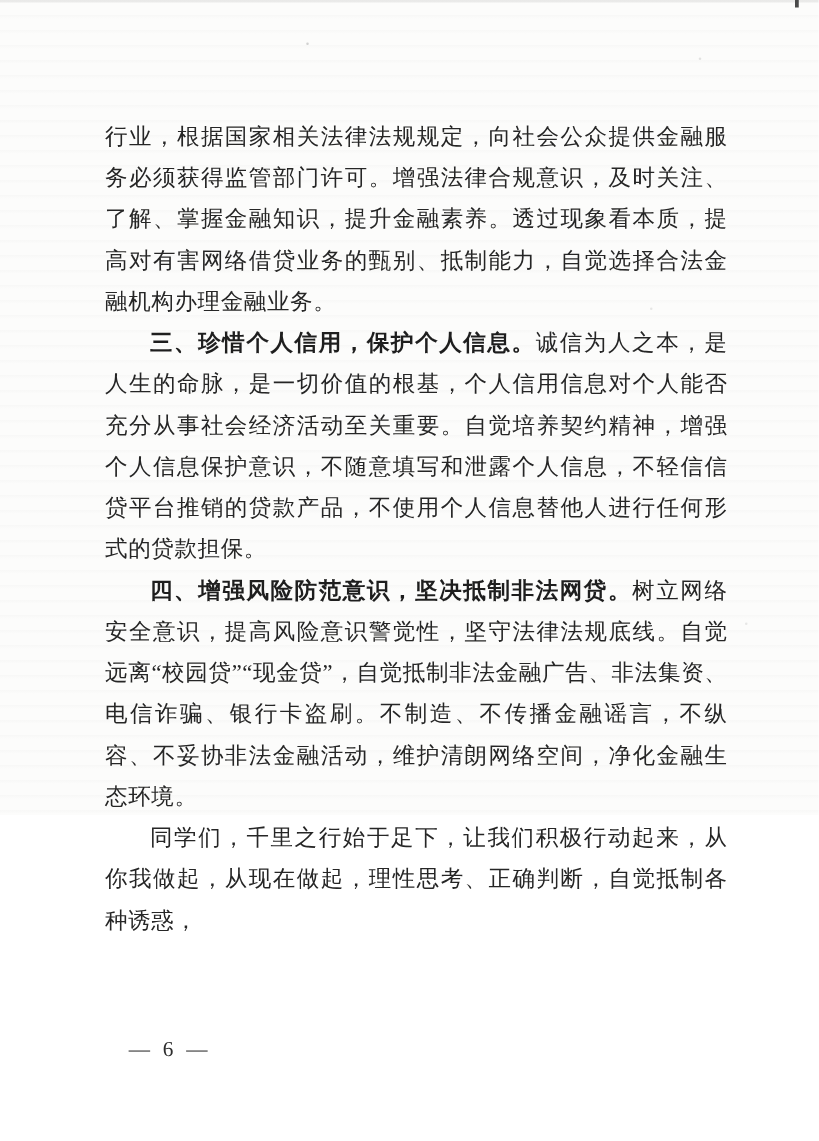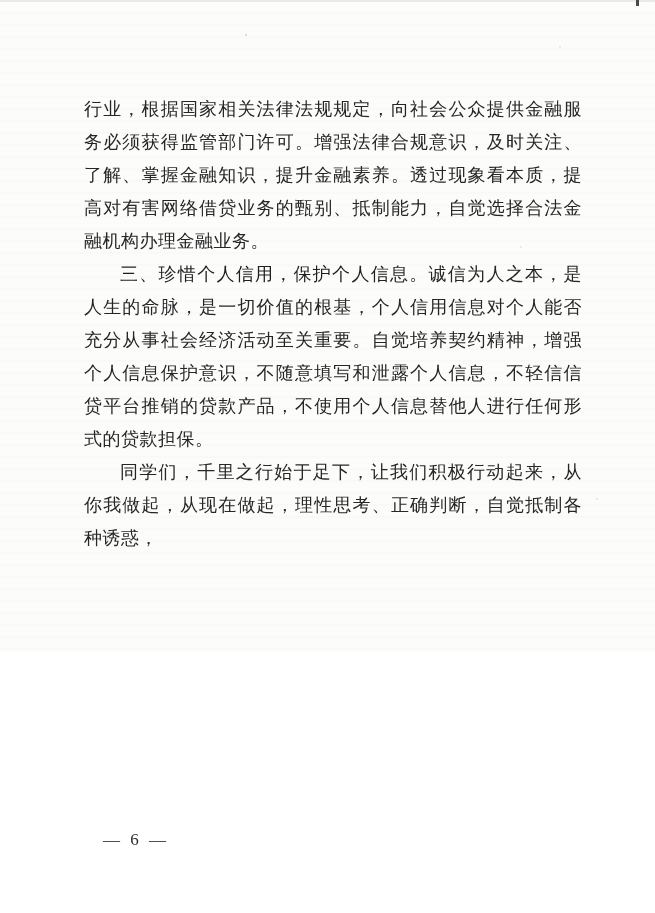--- a/index.html
+++ b/index.html
@@ -53,21 +53,21 @@
     text-align: justify;
     text-justify: inter-character;
     letter-spacing: 0.5px;
   }
   .para {
     margin: 0;
     text-indent: 2em;
   }
   .para.flush { text-indent: 0; }
   .para b {
-    font-weight: normal;
+    font-weight: bold;
     color: #1e1e1e;
   }
   .page-number {
     position: absolute;
     left: 103px; top: 828px;
     font-size: 17px;
     line-height: 24px;
     color: #2e2e2e;
     letter-spacing: 3px;
   }
@@ -81,19 +81,20 @@
   <div class="speck s1"></div>
   <div class="speck s2"></div>
   <div class="speck s3"></div>
   <div class="speck s4"></div>
 
   <main class="text-block">
     <p class="para flush"><b></b><span>行业，根据国家相关法律法规规定，向社会公众提供金融服务必须获得监管部门许可。增强法律合规意识，及时关注、了解、掌握金融知识，提升金融素养。透过现象看本质，提高对有害网络借贷业务的甄别、抵制能力，自觉选择合法金融机构办理金融业务。</span></p>
 
     <p class="para"><b>三、珍惜个人信用，保护个人信息。</b><span>诚信为人之本，是人生的命脉，是一切价值的根基，个人信用信息对个人能否充分从事社会经济活动至关重要。自觉培养契约精神，增强个人信息保护意识，不随意填写和泄露个人信息，不轻信信贷平台推销的贷款产品，不使用个人信息替他人进行任何形式的贷款担保。</span></p>
 
+    <p class="para"><b>四、增强风险防范意识，坚决抵制非法网贷。</b><span>树立网络安全意识，提高风险意识警觉性，坚守法律法规底线。自觉远离“校园贷”“现金贷”，自觉抵制非法金融广告、非法集资、电信诈骗、银行卡盗刷。不制造、不传播金融谣言，不纵容、不妥协非法金融活动，维护清朗网络空间，净化金融生态环境。</span></p>
 
 
     <p class="para"><b></b><span>同学们，千里之行始于足下，让我们积极行动起来，从你我做起，从现在做起，理性思考、正确判断，自觉抵制各种诱惑，</span></p>
   </main>
 
   <div class="page-number">— 6 —</div>
 </div>
 
 </body></html>

